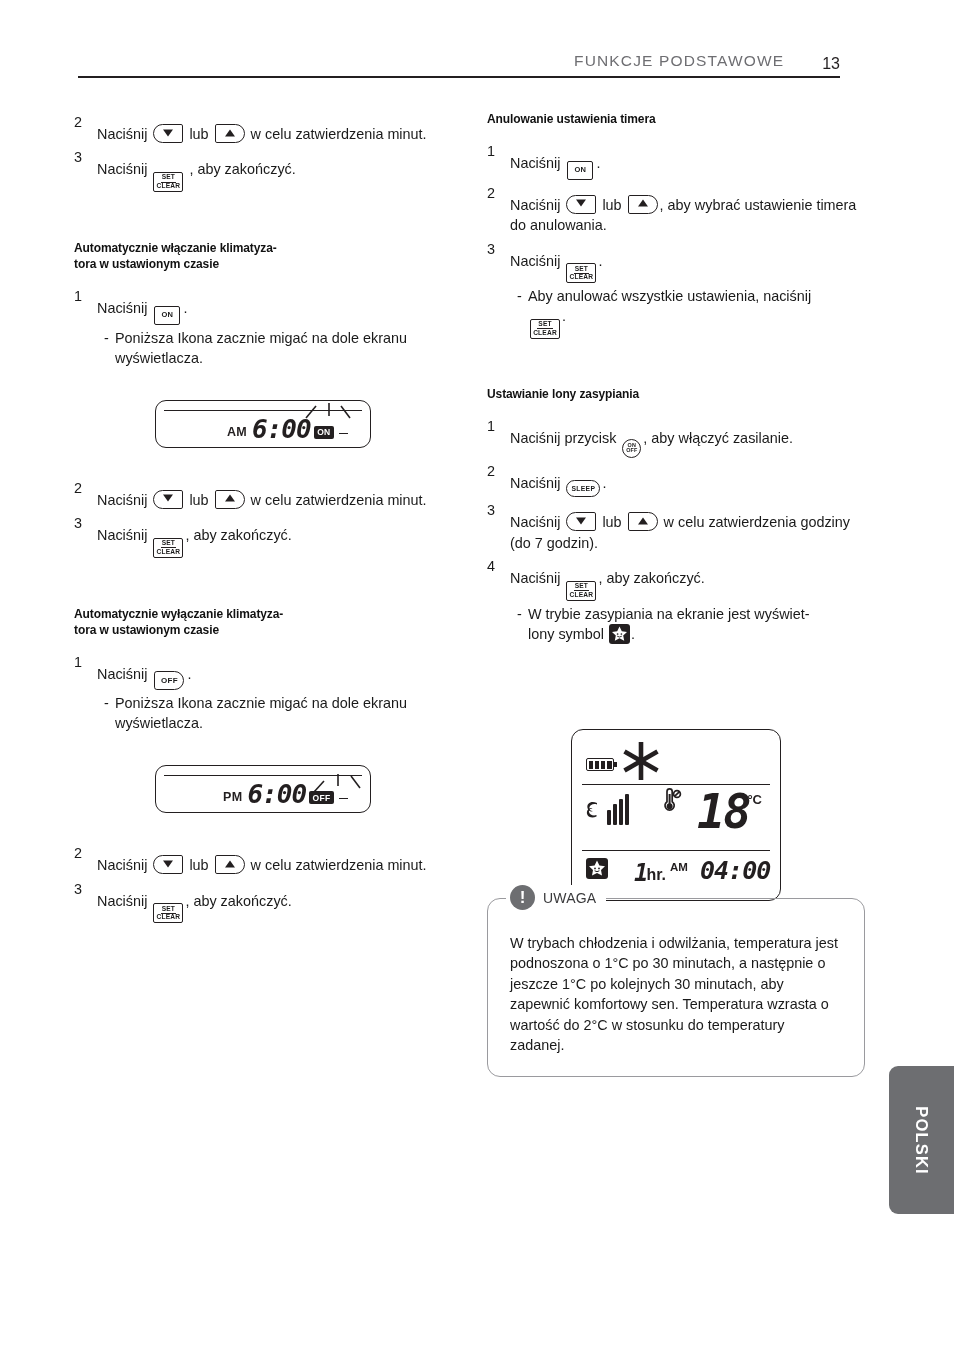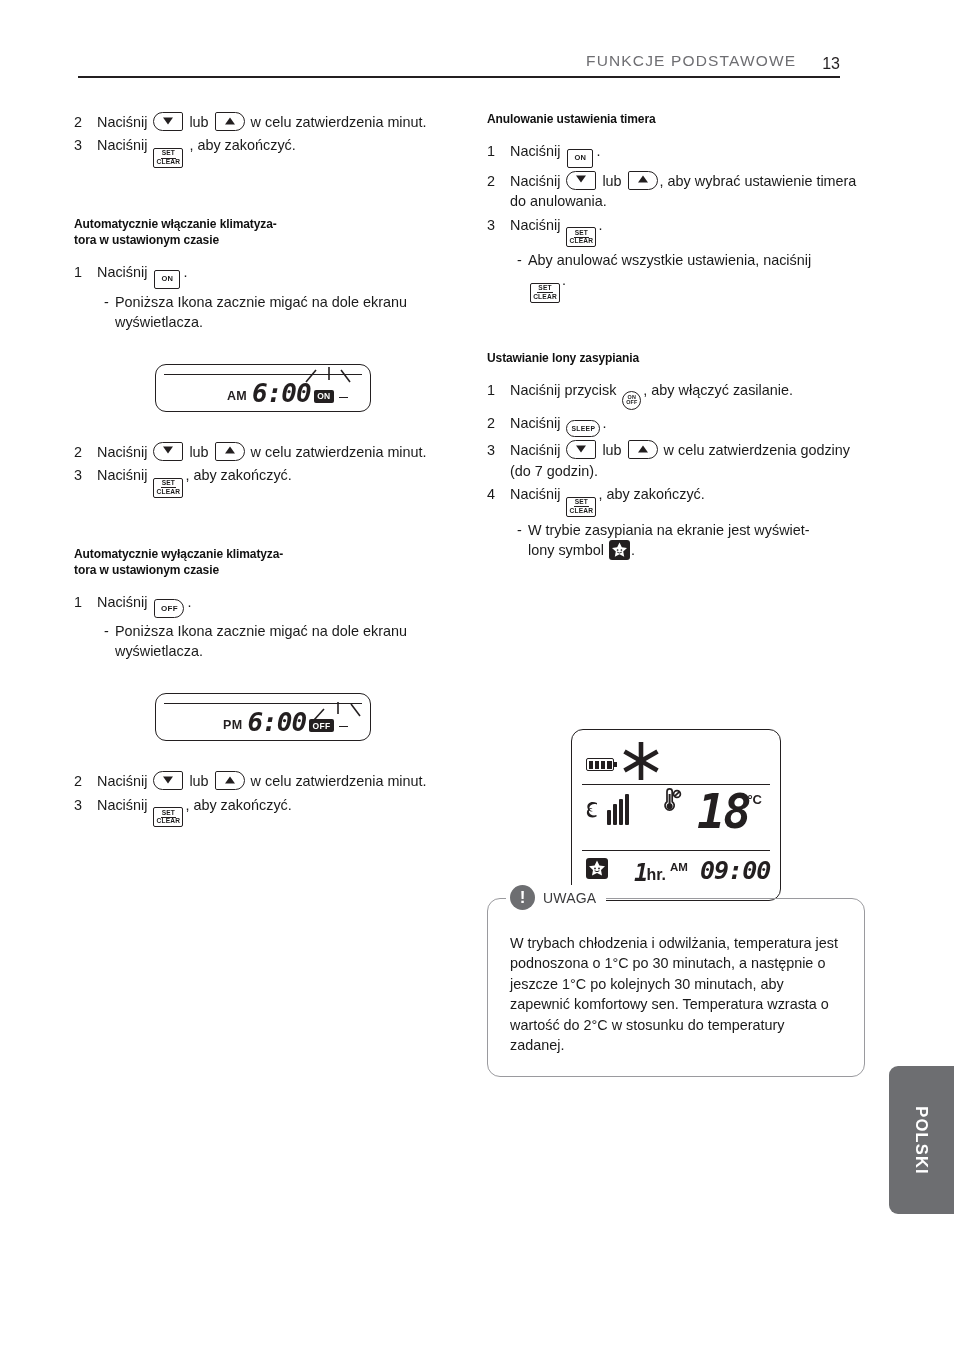--- a/index.html
+++ b/index.html
@@ -12,20 +12,21 @@
     overflow:hidden;
     -webkit-font-smoothing:antialiased;
   }
 
   
   .page-header{
     position:absolute;left:78px;top:52px;width:762px;
     display:flex;align-items:flex-end;justify-content:flex-end;
     border-bottom:2px solid #231f20;
     padding-bottom:6px;
+    gap:12px;
   }
   .header-title{
     font-size:15.5px;letter-spacing:1.15px;color:#6e6e72;
     font-weight:400;text-transform:uppercase;
   }
   .header-page{
     font-size:16px;color:#231f20;margin-left:26px;font-weight:400;
     position:relative;top:3px;
   }
 
@@ -42,21 +43,21 @@
   .intro{
     font-size:14.4px;line-height:1.38;margin:0 0 9px 0;color:#1a1a1a;
   }
 
   
   .step{
     display:flex;font-size:14.4px;line-height:1.42;
     margin-bottom:3px;color:#1a1a1a;
   }
   .step-num{width:23px;flex:0 0 23px;text-align:left;}
-  .step-body{flex:1;}
+  .step-body{flex:1;margin-top:12px;}
 
   
   .sub{
     font-size:14.4px;line-height:1.4;color:#1a1a1a;
     margin:2px 0 2px 30px;display:flex;
   }
   .sub-dash{flex:0 0 11px;}
   .sub-body{flex:1;}
   .gap-md{height:30px;}
   .gap-lg{height:46px;}
@@ -574,21 +575,21 @@
         <circle cx="11" cy="8.4" r="0.9" fill="#231f20"></circle>
         <path d="M6.6 10.8 Q9 12.5 11.4 10.8" stroke="#231f20" stroke-width="1" fill="none"></path>
       </svg>
     </div>
 
     <div class="hrs">
       <span class="n">1</span><span class="u">hr.</span>
     </div>
 
     <div class="bottom-ampm">AM</div>
-    <div class="bottom-time">09:00</div>
+    <div class="bottom-time">04:00</div>
   </div>
 
 </div>
 
 <div class="note">
   <div class="note-head">
     <span class="note-bang">!</span>
     <span class="note-title">UWAGA</span>
   </div>
   <div class="note-body">W trybach chłodzenia i odwilżania, temperatura jest podnoszona o 1°C po 30 minutach, a następnie o jeszcze 1°C po kolejnych 30 minutach, aby zapewnić komfortowy sen. Temperatura wzrasta o wartość do 2°C w stosunku do temperatury zadanej.</div>

